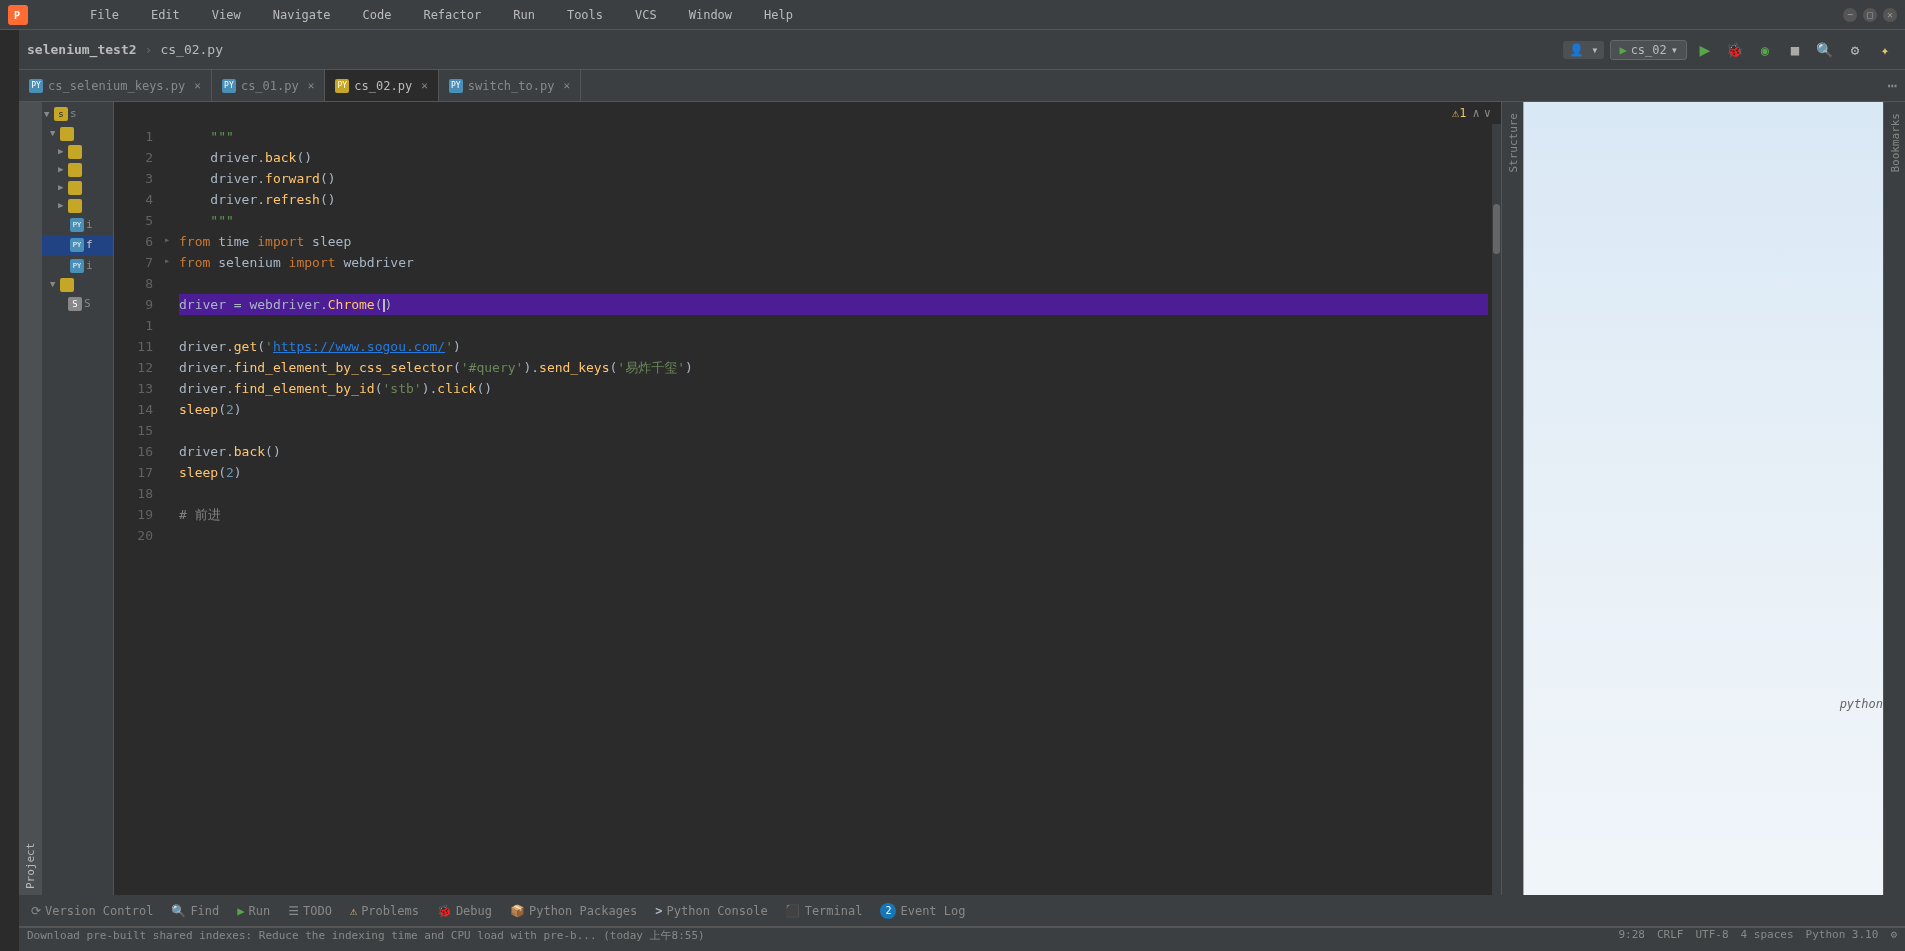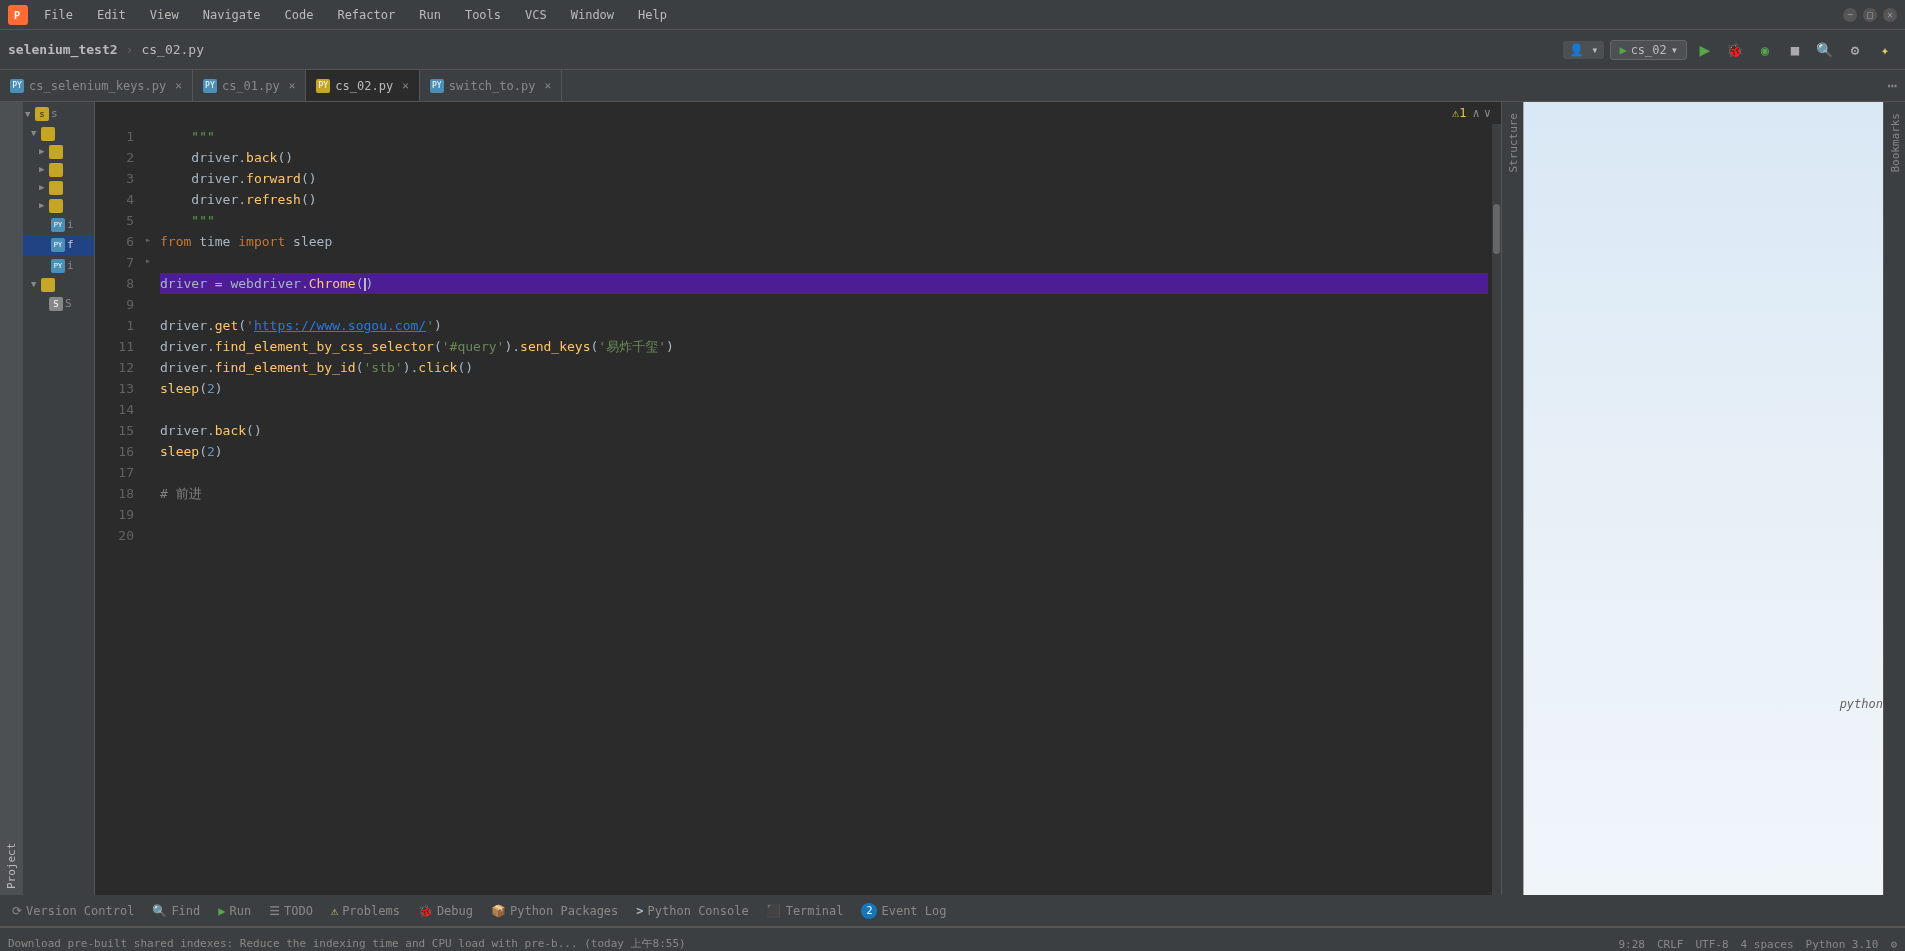--- a/index.html
+++ b/index.html
@@ -8,34 +8,35 @@
     
     #title-bar {
       display: flex;
       align-items: center;
       background: #3c3f41;
       height: 30px;
       padding: 0 8px;
       border-bottom: 1px solid #555;
     }
     #title-bar .app-icon { width: 20px; height: 20px; background: #ff6b35; border-radius: 3px; margin-right: 8px; display: flex; align-items: center; justify-content: center; font-size: 11px; color: white; font-weight: bold; flex-shrink: 0; }
-    #title-bar .menu-bar { display: flex; gap: 8px; flex: 1; }
+    #title-bar .menu-bar { display: flex; gap: 16px; flex: 1; margin-left: 46px; }
     #title-bar .menu-item { padding: 2px 8px; font-size: 12px; color: #bbbbbb; cursor: pointer; border-radius: 3px; }
     #title-bar .title-text { flex: 1; text-align: center; font-size: 12px; color: #bbbbbb; }
     #title-bar .window-controls { display: flex; gap: 6px; }
     #title-bar .win-btn { width: 14px; height: 14px; border-radius: 50%; display: flex; align-items: center; justify-content: center; font-size: 10px; cursor: pointer; }
     #title-bar .win-minimize { background: #555; color: #999; }
     #title-bar .win-maximize { background: #555; color: #999; }
     #title-bar .win-close { background: #555; color: #999; }
 
     
     #app {
       display: flex;
       flex-direction: column;
       height: calc(951px - 30px);
+      margin-left: 19px;
     }
 
     
     #toolbar {
       display: flex;
       align-items: center;
       background: #3c3f41;
       height: 40px;
       padding: 0 8px;
       gap: 8px;
@@ -100,21 +101,21 @@
       font-size: 12px;
       color: #888;
       cursor: pointer;
       gap: 4px;
     }
     .event-log-badge { background: #1677b8; color: white; border-radius: 50%; width: 16px; height: 16px; font-size: 10px; display: flex; align-items: center; justify-content: center; }
 
     
     #status-bar {
       display: flex;
-      align-items: flex-end;
+      align-items: flex-start;
       background: #3c3f41;
       height: 24px;
       padding: 0 8px;
       font-size: 11px;
       color: #888;
       gap: 12px;
       border-top: 1px solid #555;
     }
     #status-bar .status-left { flex: 1; overflow: hidden; text-overflow: ellipsis; white-space: nowrap; }
     #status-bar .status-right { display: flex; gap: 12px; flex-shrink: 0; }
@@ -513,20 +514,21 @@
             <div class="gutter-row"></div>
           </div>
 
           <div class="code-text-area">
             <div class="code-row"><span class="c-docstr">    """</span></div>
             <div class="code-row"><span class="c-default">    </span><span class="c-default">driver</span><span class="c-default">.</span><span class="c-func">back</span><span class="c-default">()</span></div>
             <div class="code-row"><span class="c-default">    </span><span class="c-default">driver</span><span class="c-default">.</span><span class="c-func">forward</span><span class="c-default">()</span></div>
             <div class="code-row"><span class="c-default">    </span><span class="c-default">driver</span><span class="c-default">.</span><span class="c-func">refresh</span><span class="c-default">()</span></div>
             <div class="code-row"><span class="c-docstr">    """</span></div>
             <div class="code-row"><span class="c-kw">from</span><span class="c-default"> time </span><span class="c-kw">import</span><span class="c-default"> sleep</span></div>
+            <div class="code-row"><span class="c-kw">from</span><span class="c-default"> selenium </span><span class="c-kw">import</span><span class="c-default"> webdriver</span></div>
             <div class="code-row"></div>
             <div class="code-row line-highlight"><span class="c-default">driver </span><span class="c-default">= </span><span class="c-default">webdriver</span><span class="c-default">.</span><span class="c-func">Chrome</span><span class="c-default">(</span><span style="display:inline-block;width:2px;height:13px;background:#bbbbbb;vertical-align:middle;"></span><span class="c-default">)</span></div>
             <div class="code-row"></div>
             <div class="code-row"><span class="c-default">driver</span><span class="c-default">.</span><span class="c-func">get</span><span class="c-default">(</span><span class="c-str">'</span><span class="c-url">https://www.sogou.com/</span><span class="c-str">'</span><span class="c-default">)</span></div>
             <div class="code-row"><span class="c-default">driver</span><span class="c-default">.</span><span class="c-func">find_element_by_css_selector</span><span class="c-default">(</span><span class="c-str">'#query'</span><span class="c-default">)</span><span class="c-default">.</span><span class="c-func">send_keys</span><span class="c-default">(</span><span class="c-str">'易炸千玺'</span><span class="c-default">)</span></div>
             <div class="code-row"><span class="c-default">driver</span><span class="c-default">.</span><span class="c-func">find_element_by_id</span><span class="c-default">(</span><span class="c-str">'stb'</span><span class="c-default">)</span><span class="c-default">.</span><span class="c-func">click</span><span class="c-default">()</span></div>
             <div class="code-row"><span class="c-func">sleep</span><span class="c-default">(</span><span class="c-num">2</span><span class="c-default">)</span></div>
             <div class="code-row"></div>
             <div class="code-row"><span class="c-default">driver</span><span class="c-default">.</span><span class="c-func">back</span><span class="c-default">()</span></div>
             <div class="code-row"><span class="c-func">sleep</span><span class="c-default">(</span><span class="c-num">2</span><span class="c-default">)</span></div>

